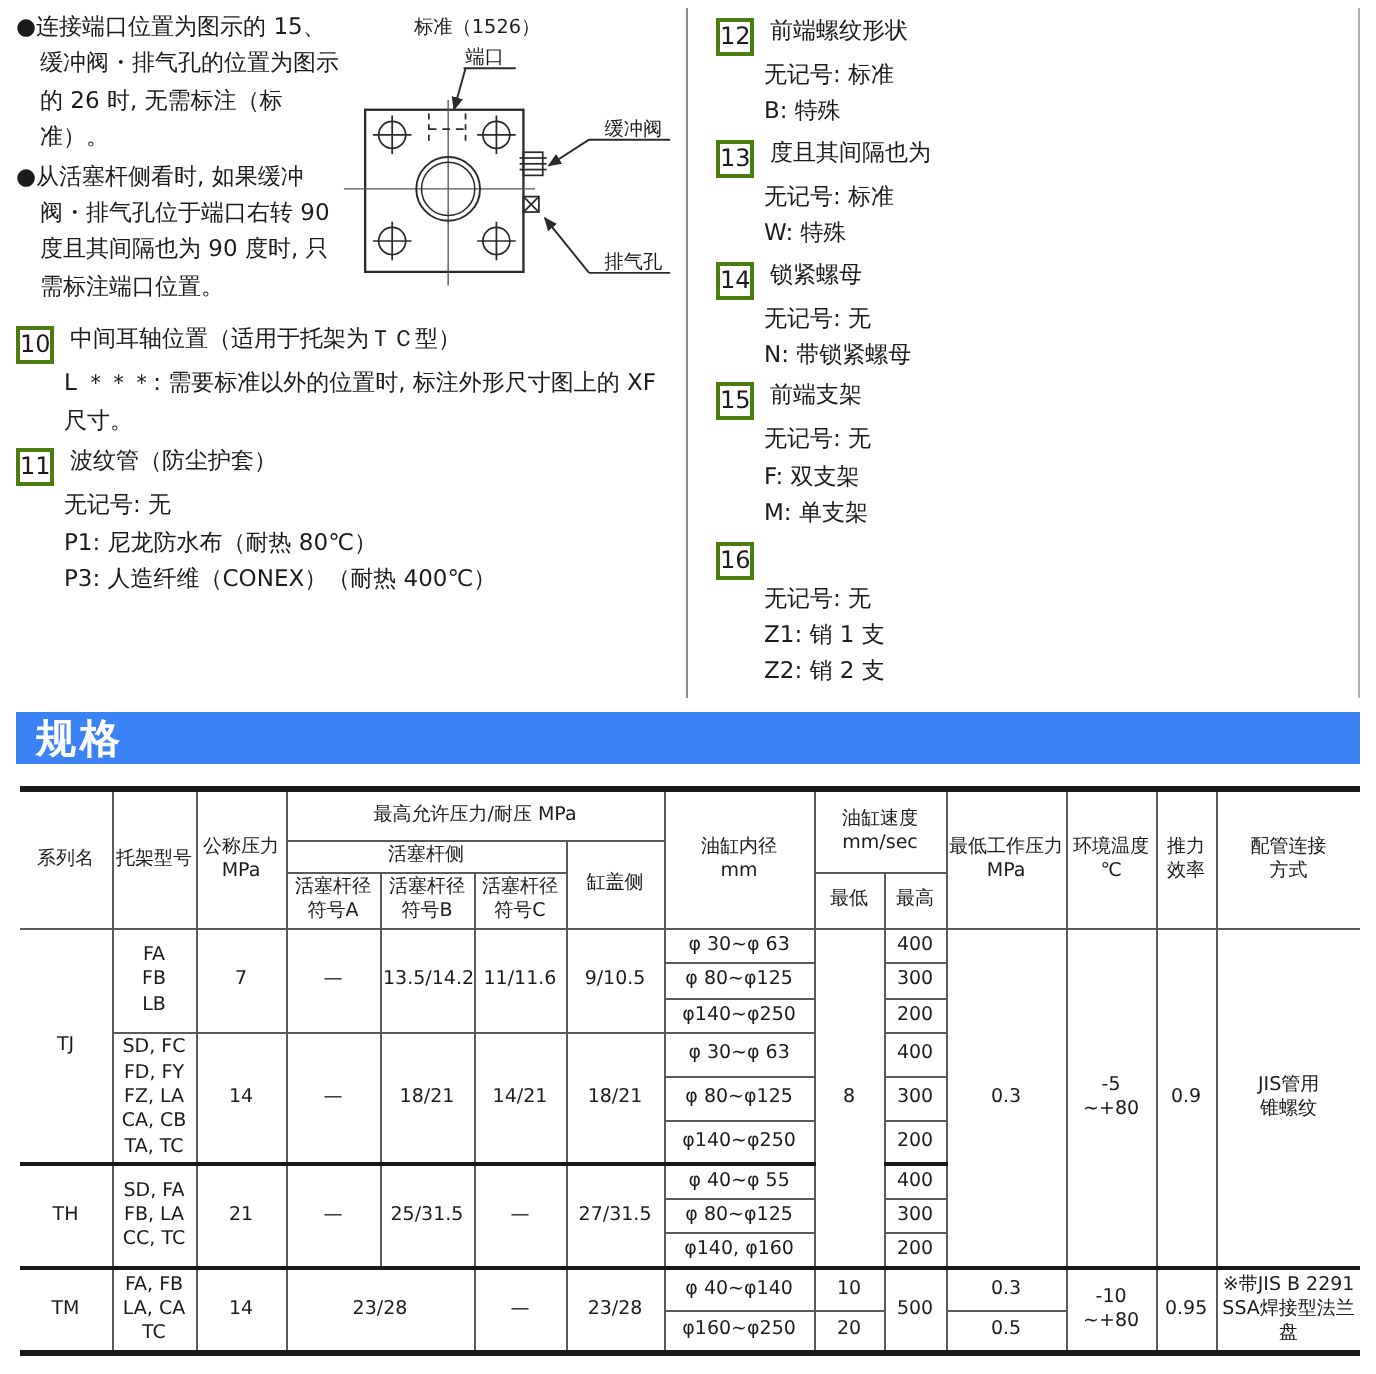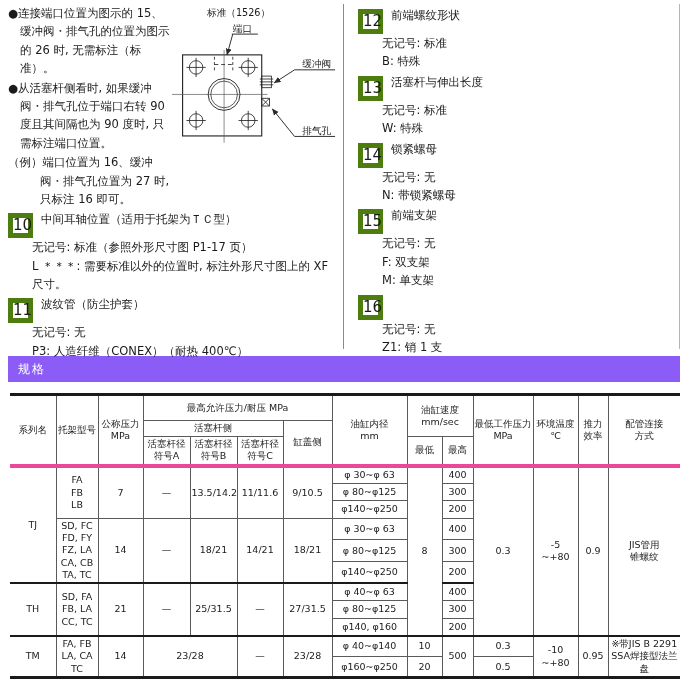--- a/index.html
+++ b/index.html
@@ -15,64 +15,63 @@
   .col-left{width:336px;border-right:1px solid #8a8a8a;padding-right:6px;box-sizing:border-box;}
   .col-right{flex:1;padding-left:14px;box-sizing:border-box;}
   .notes-row{display:flex;}
   .notes-text{width:170px;}
   .bullet{margin:0 0 1px 0;padding-left:12px;text-indent:-12px;}
   .example{margin:0;padding-left:32px;text-indent:-32px;}
   .diagram{flex:1;padding-top:1px;}
 
   .item{margin:0 0 1px 0;}
   .ihead{display:flex;align-items:flex-start;margin-top:2px;}
-  .nbox{flex:0 0 auto;display:inline-block;width:15px;height:15px;line-height:15px;border:5px solid #4d7c0f;
-        text-align:center;font-size:15px;margin:3px 8px 0 0;}
+  .nbox{flex:0 0 auto;display:inline-block;width:15px;height:15px;line-height:15px;border:2px solid #4d7c0f;
+        text-align:center;font-size:12px;margin:3px 8px 0 0;}
   .ititle{display:inline-block;}
   .ilines{padding-left:24px;}
   .iline{margin:0;}
 
   
-  .banner{margin-top:7px;height:26px;background:#8b5cf6;color:#fff;font-weight:normal;
-          font-size:12px;line-height:26px;padding-left:10px;letter-spacing:2px;}
+  .banner{margin-top:7px;height:26px;background:#3b82f6;color:#fff;font-weight:bold;
+          font-size:20px;line-height:26px;padding-left:10px;letter-spacing:2px;}
 
   
   table.spec{border-collapse:collapse;table-layout:fixed;width:670px;margin:11px 0 0 2px;
              border-top:3px solid #1a1a1a;border-bottom:3px solid #1a1a1a;}
   table.spec th,table.spec td{
     border:1px solid #5a5a5a;font-size:9.5px;font-weight:normal;text-align:center;
     vertical-align:middle;padding:1px;white-space:pre-line;line-height:1.3;overflow:hidden;
   }
   thead tr:nth-child(1) th{height:22px;}
   thead tr:nth-child(2) th{height:13px;}
   thead tr:nth-child(3) th{height:24px;}
   tbody tr{height:17.5px;}
   tbody tr:nth-last-child(-n+2){height:21px;}
-  tbody tr:first-child td{border-top:4px solid #ec4899;}
+  tbody tr:first-child td{border-top:1px solid #ec4899;}
   .gt{border-top:2px solid #1a1a1a !important;}
   .c0{border-left:none !important;}
   .cE{border-right:none !important;}
   .left{text-align:left;padding-left:4px;}
   .small{font-size:8.5px;line-height:1.25;}
 
   
   svg text{font-family:"DejaVu Sans","Liberation Sans",sans-serif;font-size:10px;fill:#1b1b1b;}
 </style>
 </head>
 <body>
 
 <div class="page">
 
   <div class="top-section">
     <div class="col-left">
       <div class="notes-row">
         <div class="notes-text">
           <p class="bullet">●连接端口位置为图示的 15、缓冲阀・排气孔的位置为图示的 26 时, 无需标注（标准）。</p>
           <p class="bullet">●从活塞杆侧看时, 如果缓冲阀・排气孔位于端口右转 90 度且其间隔也为 90 度时, 只需标注端口位置。</p>
-          <p class="example"><span>（例）</span><span>端口位置为 16、缓冲阀・排气孔位置为 27 时, 只标注 16 即可。</span></p>
         </div>
         <div class="diagram">
           <svg viewBox="0 0 172 152" width="166" height="148">
             <defs>
               <marker id="arr" markerWidth="8" markerHeight="8" refX="6.5" refY="3" orient="auto">
                 <path d="M0,0 L7,3 L0,6 z" fill="#2a2a2a"></path>
               </marker>
             </defs>
             <text x="70" y="11" text-anchor="middle">标准（1526）</text>
             <text x="64" y="27">端口</text>
@@ -131,52 +130,52 @@
           </svg>
         </div>
       </div>
       <div id="items-left">
           <div class="item">
             <div class="ihead">
               <span class="nbox">10</span>
               <span class="ititle">中间耳轴位置（适用于托架为ＴＣ型）</span>
             </div>
             <div class="ilines">
-              <div class="iline">无记号: 标准（参照外形尺寸图 P1-17 页）</div>
               <div class="iline">L ＊＊＊: 需要标准以外的位置时, 标注外形尺寸图上的 XF 尺寸。</div>
             </div>
           </div>
           <div class="item">
             <div class="ihead">
               <span class="nbox">11</span>
               <span class="ititle">波纹管（防尘护套）</span>
             </div>
             <div class="ilines">
               <div class="iline">无记号: 无</div>
+              <div class="iline">P1: 尼龙防水布（耐热 80℃）</div>
               <div class="iline">P3: 人造纤维（CONEX）（耐热 400℃）</div>
             </div>
           </div>
         </div>
     </div>
     <div class="col-right">
       <div id="items-right">
           <div class="item">
             <div class="ihead">
               <span class="nbox">12</span>
               <span class="ititle">前端螺纹形状</span>
             </div>
             <div class="ilines">
               <div class="iline">无记号: 标准</div>
               <div class="iline">B: 特殊</div>
             </div>
           </div>
           <div class="item">
             <div class="ihead">
               <span class="nbox">13</span>
-              <span class="ititle">活塞杆与伸出长度</span>
+              <span class="ititle">度且其间隔也为</span>
             </div>
             <div class="ilines">
               <div class="iline">无记号: 标准</div>
               <div class="iline">W: 特殊</div>
             </div>
           </div>
           <div class="item">
             <div class="ihead">
               <span class="nbox">14</span>
               <span class="ititle">锁紧螺母</span>
@@ -197,20 +196,21 @@
               <div class="iline">M: 单支架</div>
             </div>
           </div>
           <div class="item">
             <div class="ihead">
               <span class="nbox">16</span>
             </div>
             <div class="ilines">
               <div class="iline">无记号: 无</div>
               <div class="iline">Z1: 销 1 支</div>
+              <div class="iline">Z2: 销 2 支</div>
             </div>
           </div>
         </div>
     </div>
   </div>
 
   <div class="banner">
     <span>规格</span>
   </div>
 
@@ -320,21 +320,21 @@
         <tr>
           <td rowspan="3" class="c0 gt">TH</td>
           <td rowspan="3" class="gt">SD, FA
 FB, LA
 CC, TC</td>
           <td rowspan="3" class="gt">21</td>
           <td rowspan="3" class="gt">—</td>
           <td rowspan="3" class="gt">25/31.5</td>
           <td rowspan="3" class="gt">—</td>
           <td rowspan="3" class="gt">27/31.5</td>
-          <td class="gt">φ 40~φ 63</td>
+          <td class="gt">φ 40~φ 55</td>
           <td class="gt">400</td>
         </tr>
         <tr>
           <td>φ 80~φ125</td>
           <td>300</td>
         </tr>
         <tr>
           <td>φ140, φ160</td>
           <td>200</td>
         </tr>

